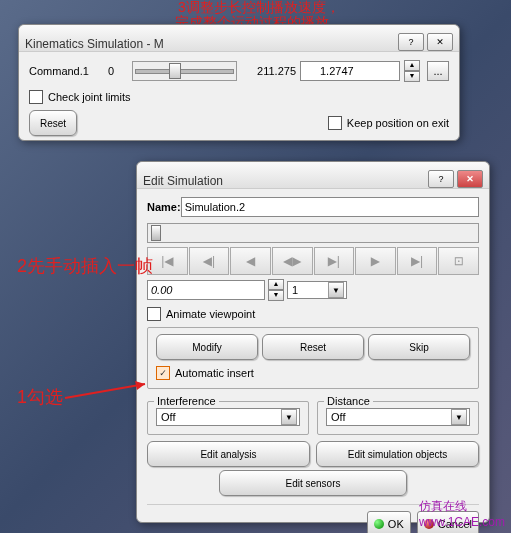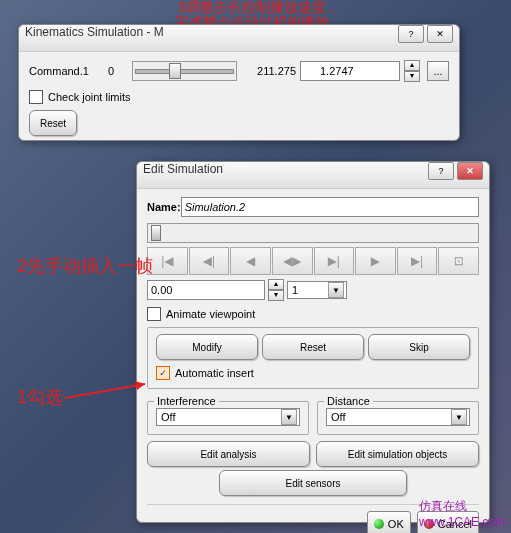--- a/index.html
+++ b/index.html
@@ -20,21 +20,21 @@
   border: 1px solid #888;
   border-radius: 6px;
   box-shadow: 2px 2px 8px rgba(0,0,0,0.4);
 }
 
 .titlebar {
   height: 26px;
   background: linear-gradient(#fafafa, #e0e0e0);
   border-radius: 6px 6px 0 0;
   display: flex;
-  align-items: flex-start;
+  align-items: flex-end;
   padding: 0 6px;
   border-bottom: 1px solid #ccc;
 }
 
 .titlebar .title {
   flex: 1;
   font-size: 12px;
   color: #333;
 }
 
@@ -112,21 +112,21 @@
 
 .reset-row { display: flex; align-items: center; justify-content: space-between; margin-top: 6px; }
 
 
 #dlg2 { left: 136px; top: 161px; width: 352px; height: 360px; }
 
 .name-row { display: flex; align-items: center; margin-bottom: 6px; }
 .name-row label { margin-right: 0; font-weight: bold; }
 .name-input {
   flex: 1; height: 16px; border: 1px solid #888; background: #fff;
-  padding: 1px 3px; font-size: 11px; font-style: italic;
+  padding: 1px 3px; font-size: 11px;
 }
 
 .timeline {
   height: 18px; background: #eee; border: 1px solid #999; margin-bottom: 4px;
   position: relative;
 }
 .timeline::before {
   content: ''; position: absolute; left: 3px; top: 1px; width: 8px; height: 14px;
   background: linear-gradient(#fff,#bbb); border: 1px solid #777;
 }
@@ -135,21 +135,21 @@
 .media-btn {
   width: 40px; height: 26px; border: 1px solid #aaa;
   background: linear-gradient(#f8f8f8,#e0e0e0);
   display: flex; align-items: center; justify-content: center;
   color: #999; font-size: 12px;
 }
 
 .step-row { display: flex; align-items: center; gap: 3px; margin-bottom: 6px; }
 .step-input {
   width: 110px; height: 16px; border: 1px solid #888; background: #fff;
-  padding: 1px 3px; font-size: 11px;
+  padding: 1px 3px; font-size: 11px; font-style: italic;
 }
 
 .fieldset {
   border: 1px solid #aaa; border-radius: 2px; padding: 6px 8px 8px 8px;
   position: relative; margin-top: 6px;
 }
 .fieldset .legend {
   position: absolute; top: -7px; left: 6px; background: #f0f0f0;
   padding: 0 3px; font-size: 11px;
 }
@@ -247,20 +247,24 @@
         </div>
     </div>
     <div class="check-row">
       <span class="checkbox"></span>
       <span>Check joint limits</span>
     </div>
     <div class="reset-row">
       <div class="btn">
           <span>Reset</span>
         </div>
+      <div class="check-row" style="margin:0">
+        <span class="checkbox"></span>
+        <span>Keep position on exit</span>
+      </div>
     </div>
   </div>
 </div>
 
 <div id="dlg2" class="dialog">
   <div class="titlebar">
     <span class="title">Edit Simulation</span>
     <div class="title-btn">
         <span>?</span>
       </div>

